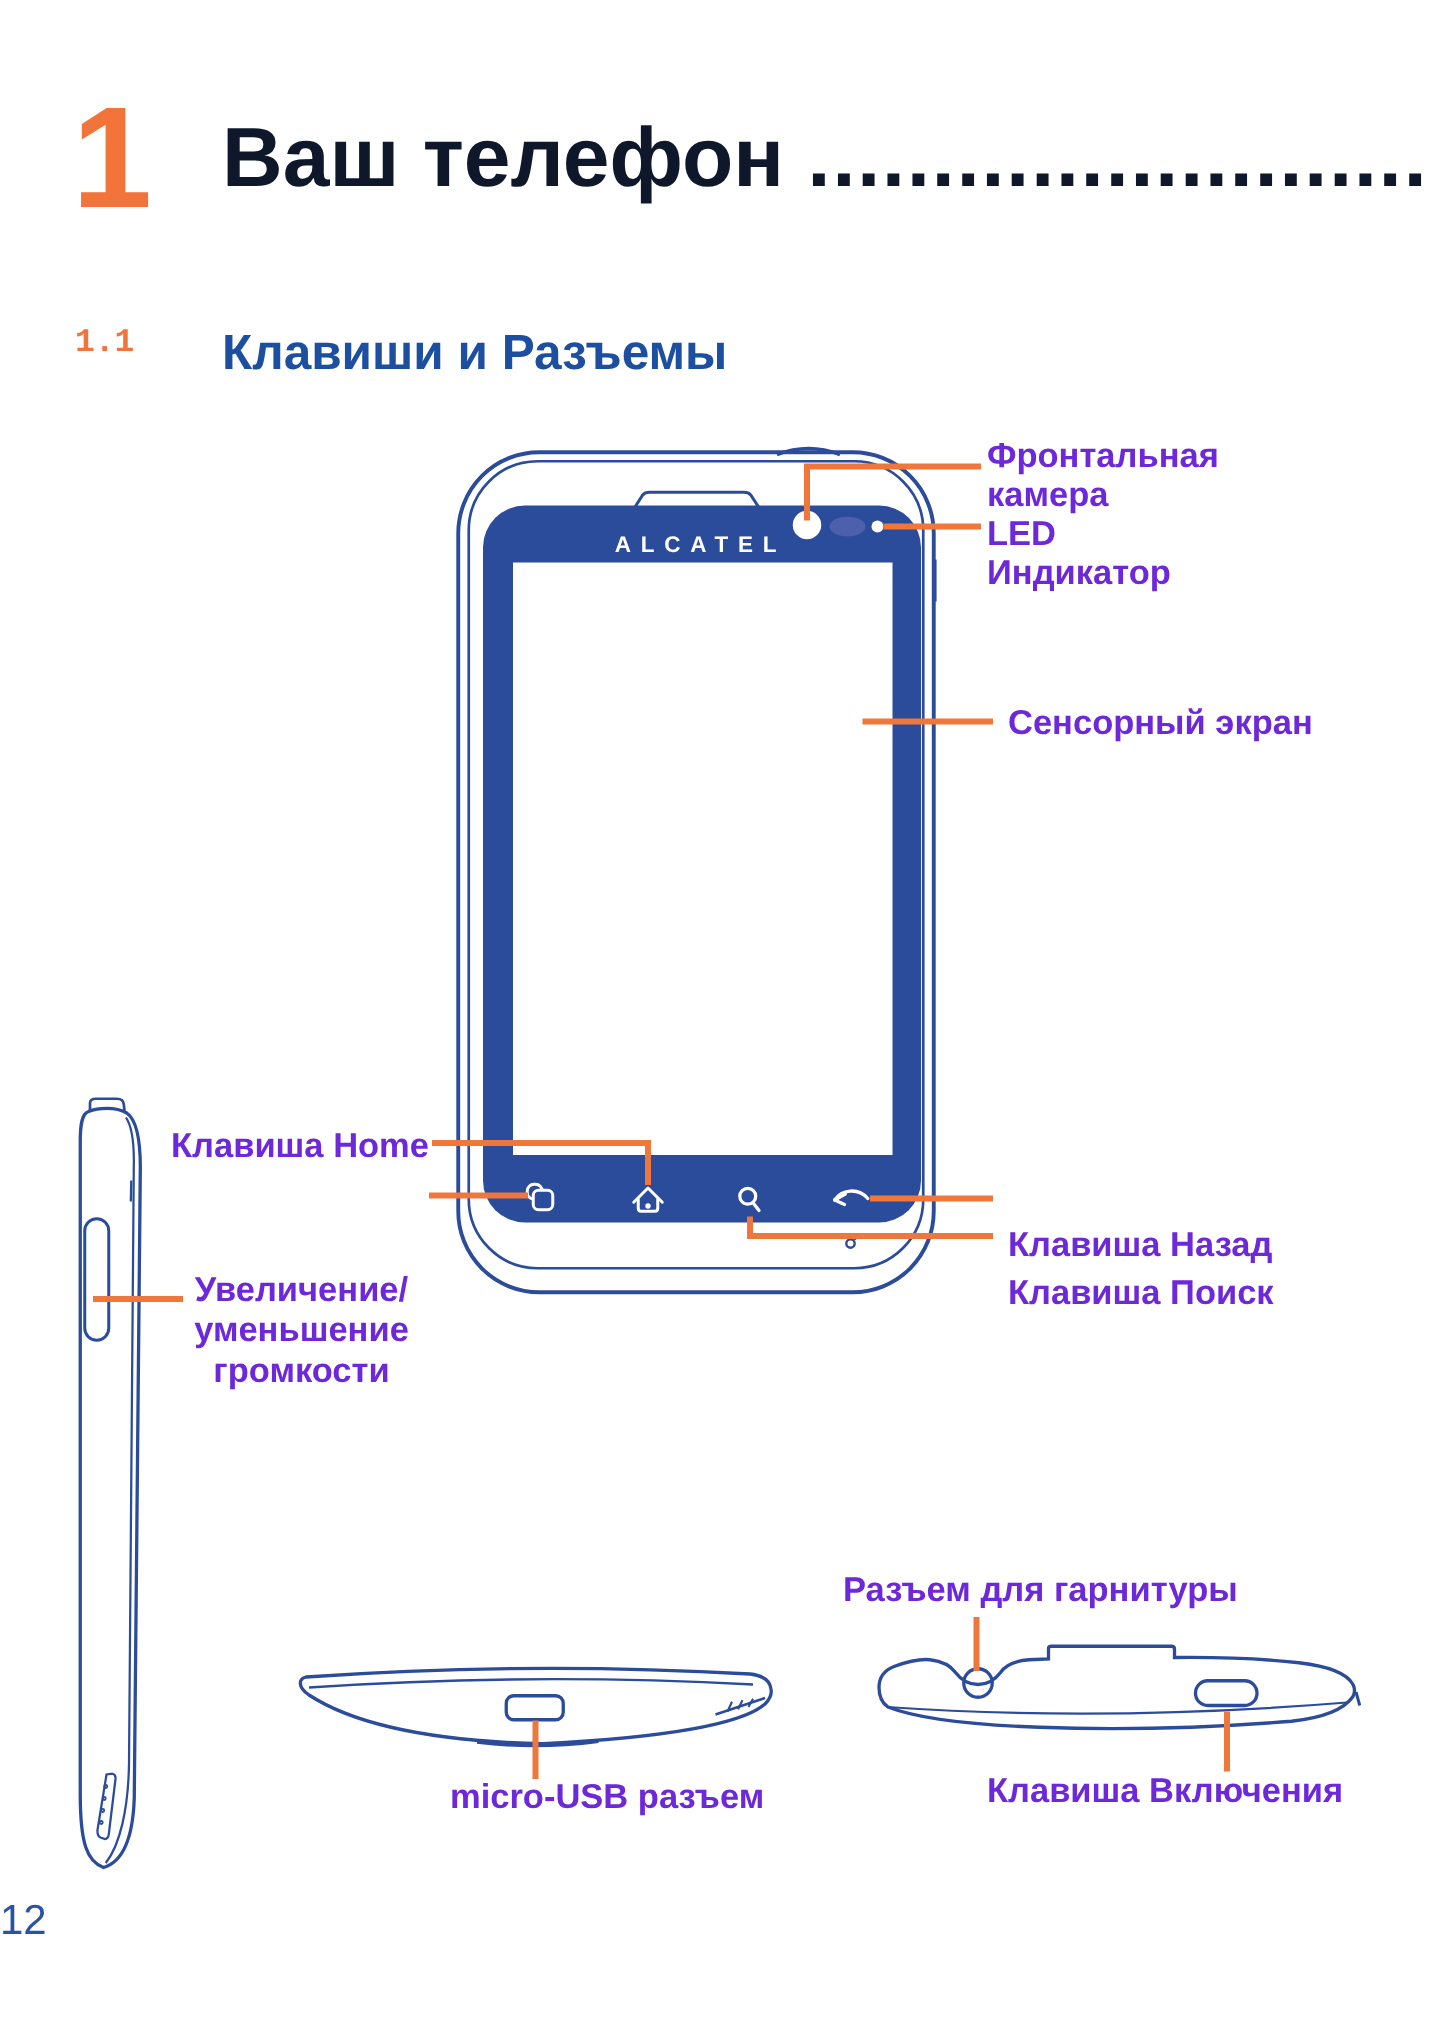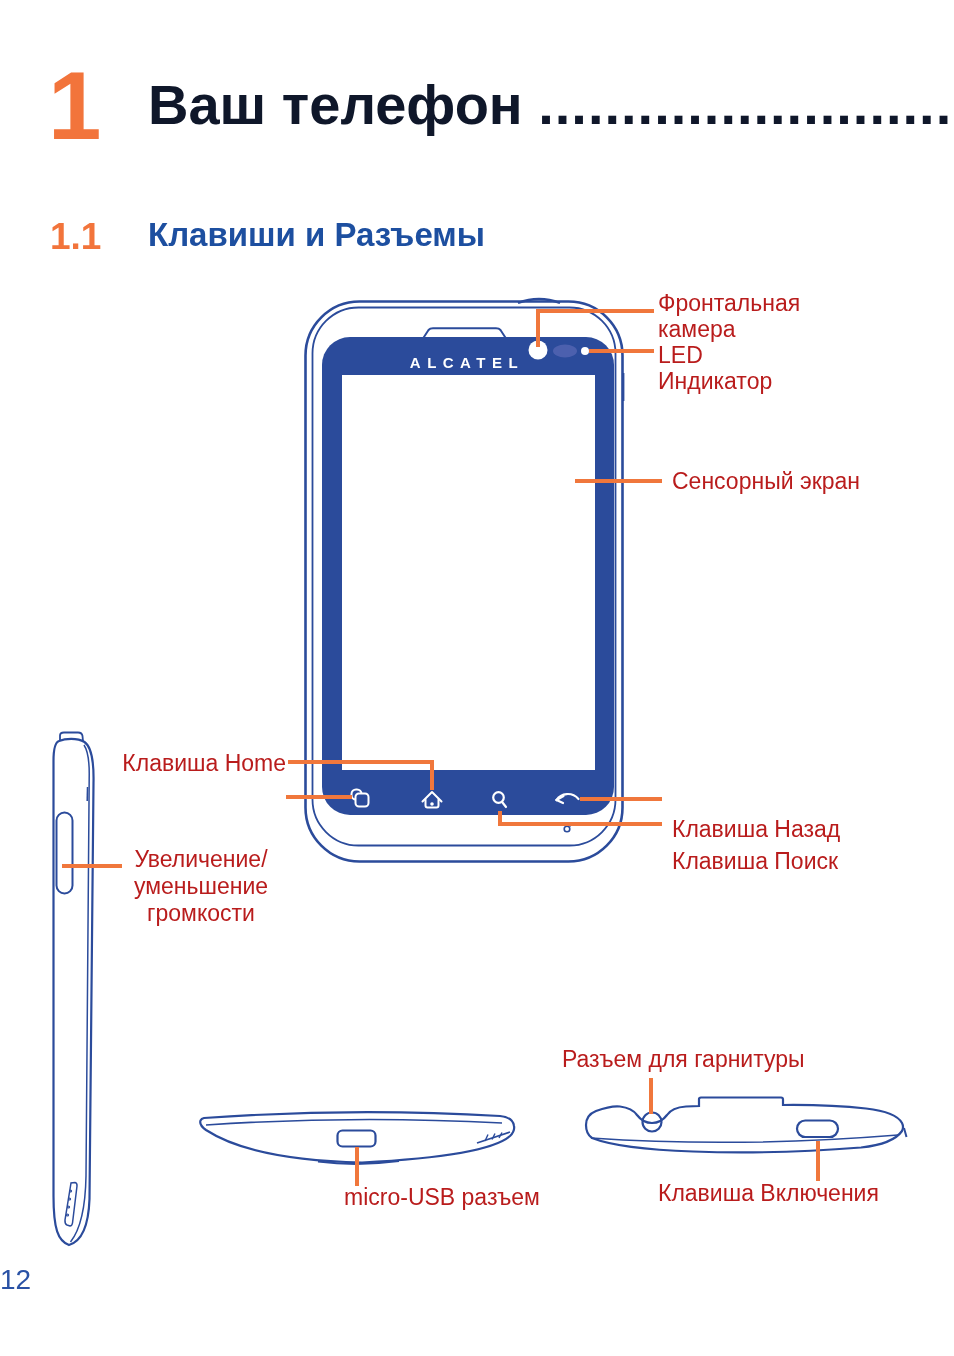--- a/index.html
+++ b/index.html
@@ -5,24 +5,24 @@
   html,body { margin:0; padding:0; background:#ffffff; }
   .page {
     position:relative; width:954px; height:1356px; background:#ffffff;
     font-family:"Liberation Sans", sans-serif; overflow:hidden;
   }
   .abs { position:absolute; }
   
   .chapter-num { position:absolute; left:48px; top:58px; font-size:96px; font-weight:bold; color:#F2743B; line-height:1; }
   .chapter-title { position:absolute; left:148px; top:74px; font-size:56px; font-weight:bold; color:#0f172a; line-height:1.1; white-space:nowrap; }
   .chapter-title .dots { letter-spacing:1px; }
-  .section-num { position:absolute; left:50px; top:216px; font-size:37px; font-weight:bold; color:#F2743B; }
+  .section-num { position:absolute; left:50px; top:216px; font-size:22px; font-weight:bold; color:#F2743B;font-family:Liberation Mono, monospace; }
   .section-title { position:absolute; left:148px; top:216px; font-size:33px; font-weight:bold; color:#1D4FA0; }
   
-  .label { position:absolute; color:#b91c1c; font-size:23px; line-height:26px; }
+  .label { position:absolute; color:#6d28d9; font-size:23px; line-height:26px;font-weight:bold; }
   .label.right { text-align:right; }
   .label.center { text-align:center; line-height:27px; }
   
   .hl, .vl { position:absolute; background:#F0773C; }
   .hl { height:4px; }
   .vl { width:4px; }
   .page-num { position:absolute; left:0; top:1264px; width:100%; font-size:28px; color:#2A52A5; }
   svg { display:block; }
 </style>
 </head>
@@ -129,17 +129,17 @@
   <div class="label" style="left:672px; top:468px;">Сенсорный экран</div>
   <div class="label right" style="left:40px; top:750px; width:246px;">Клавиша Home</div>
   <div class="label" style="left:672px; top:792px;margin-top:24px;">Клавиша Назад</div>
   <div class="label" style="left:672px; top:816px;margin-top:32px;">Клавиша Поиск</div>
   <div class="label center" style="left:112px; top:846px; width:178px;">
     <div>Увеличение/</div>
     <div>уменьшение</div>
     <div>громкости</div>
   </div>
   <div class="label" style="left:562px; top:1046px;">Разъем для гарнитуры</div>
-  <div class="label" style="left:300px; top:1184px;margin-left:44px;">micro-USB разъем</div>
+  <div class="label" style="left:300px; top:1184px;">micro-USB разъем</div>
   <div class="label" style="left:658px; top:1180px;">Клавиша Включения</div>
 
   <div class="page-num">12</div>
 </div>
 
 </body></html>

